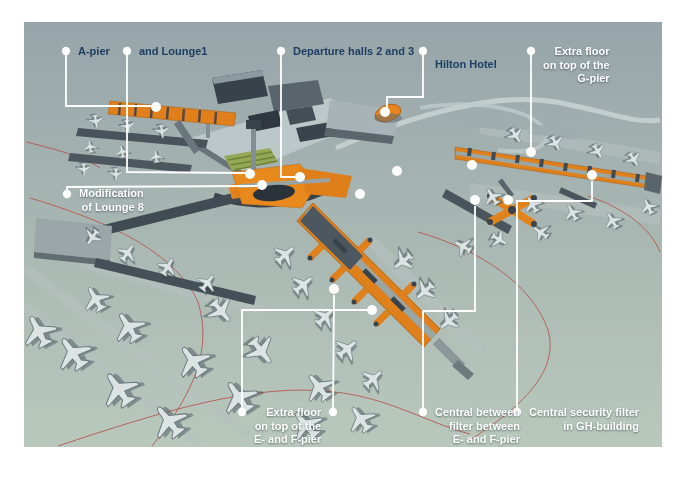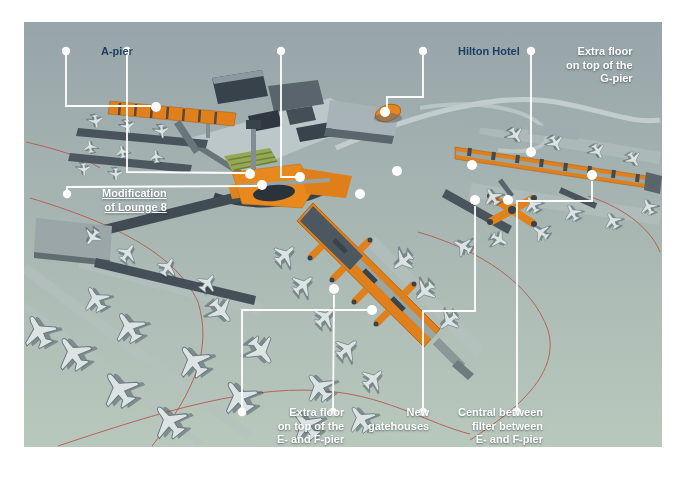--- a/index.html
+++ b/index.html
@@ -1,19 +1,19 @@
 <!DOCTYPE html>
 <html><head>
 <meta charset="utf-8">
 <style>
   html,body{margin:0;padding:0;background:#ffffff;}
   #stage{position:relative;width:688px;height:486px;background:#ffffff;overflow:hidden;
          font-family:"Liberation Sans",sans-serif;}
   #stage svg{position:absolute;left:0;top:0;}
-  .label{position:absolute;font-weight:bold;font-size:11px;line-height:13.5px;white-space:nowrap;margin-left:23px;}
+  .label{position:absolute;font-weight:bold;font-size:11px;line-height:13.5px;white-space:nowrap;}
   .label span{display:block;}
   .label.navy{color:#1d3e63;}
   .label.white{color:#ffffff;text-shadow:0 1px 2px rgba(25,40,50,.55);text-align:right;}
 </style>
 </head>
 <body>
 
 <div id="stage">
 
 <svg width="688" height="486" viewBox="0 0 688 486">
@@ -248,43 +248,45 @@
         <circle cx="397" cy="171" r="5"></circle>
     <circle cx="472" cy="165" r="5"></circle>
         <circle cx="508" cy="200" r="5"></circle>
   </g>
 </svg>
 
   <div class="label navy" style="left:78px;top:45px;">
     <span>A-pier</span>
   </div>
   <div class="label navy" style="left:139px;top:45px;">
+    <span>and Lounge1</span>
   </div>
   <div class="label navy" style="left:293px;top:45px;">
-  </div>
-  <div class="label navy" style="left:435px;top:45px;">
+    <span>Departure halls 2 and 3</span>
+  </div>
+  <div class="label navy" style="left:435px;top:58px;">
     <span>Hilton Hotel</span>
   </div>
   <div class="label white" style="left:543px;top:45px;">
     <span>Extra floor</span>
     <span>on top of the</span>
     <span>G-pier</span>
   </div>
-  <div class="label white" style="left:79px;top:187px;text-decoration:underline;">
+  <div class="label white" style="left:79px;top:187px;">
     <span>Modification</span>
     <span>of Lounge 8</span>
   </div>
   <div class="label white" style="left:254px;top:406px;">
     <span>Extra floor</span>
     <span>on top of the</span>
     <span>E- and F-pier</span>
   </div>
-  <div class="label white" style="left:345px;top:406px;">
-    <span>New</span>
-    <span>gatehouses</span>
-  </div>
   <div class="label white" style="left:435px;top:406px;">
     <span>Central between</span>
     <span>filter between</span>
     <span>E- and F-pier</span>
   </div>
+  <div class="label white" style="left:529px;top:406px;">
+    <span>Central security filter</span>
+    <span>in GH-building</span>
+  </div>
 
 </div>
 
 </body></html>

